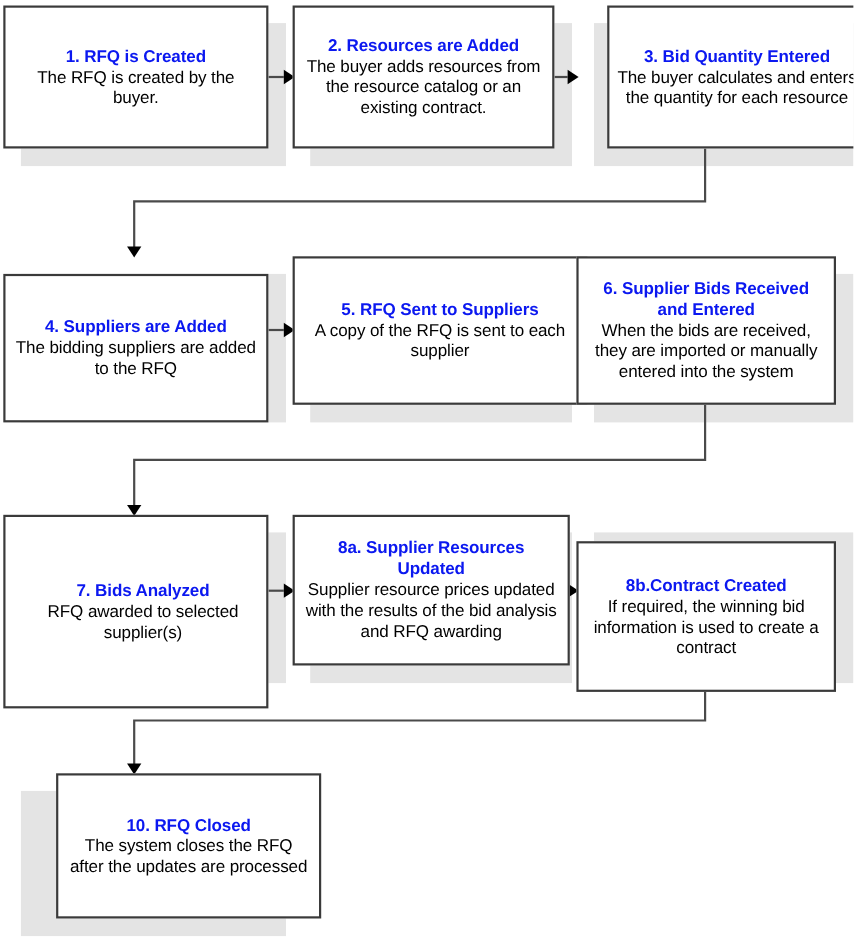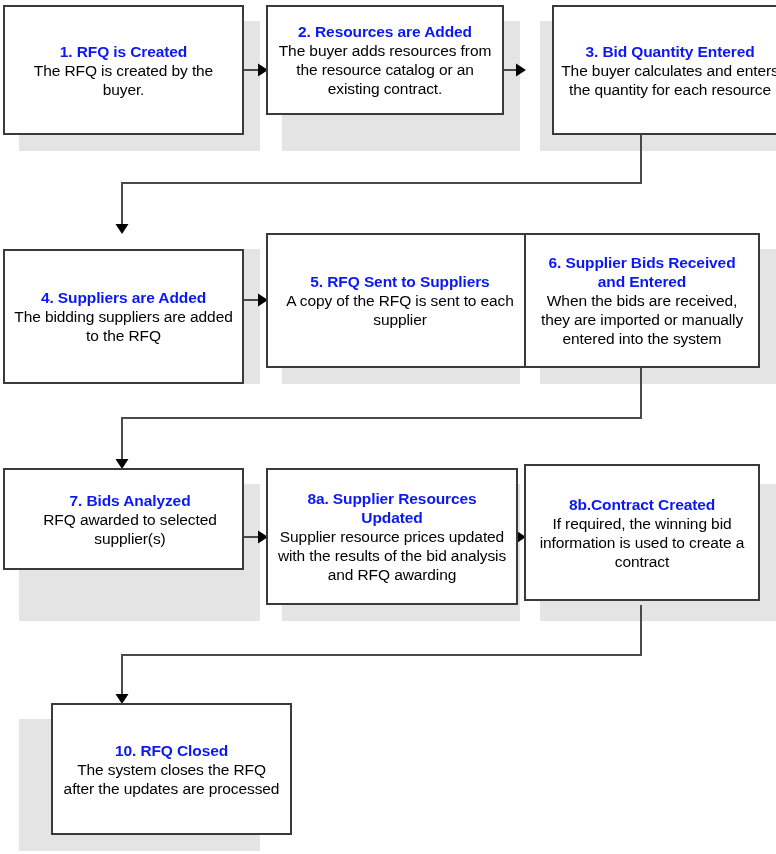--- a/index.html
+++ b/index.html
@@ -132,21 +132,21 @@
       <path class="conn-line" d="M641,605 L641,655 L122,655 L122,695"></path>
       <polygon class="conn-head" points="115.5,694 128.5,694 122,704"></polygon>
     </g>
   </svg>
 
   <div class="node" style="left:3px; top:5px; width:241px; height:130px;">
     <div class="node-title">1. RFQ is Created</div>
     <div class="node-body">The RFQ is created by the buyer.</div>
   </div>
 
-  <div class="node" style="left:266px; top:5px; width:238px; height:110px;">
+  <div class="node" style="left:266px; top:5px; width:238px; height:130px;">
     <div class="node-title">2. Resources are Added</div>
     <div class="node-body">The buyer adds resources from the resource catalog or an existing contract.</div>
   </div>
 
   <div class="node" style="left:552px; top:5px; width:236px; height:130px;">
     <div class="node-title">3. Bid Quantity Entered</div>
     <div class="node-body">The buyer calculates and enters the quantity for each resource</div>
   </div>
 
   <div class="node" style="left:3px; top:233px; width:241px; height:135px;margin-top:16px;">
@@ -157,31 +157,31 @@
   <div class="node" style="left:266px; top:233px; width:268px; height:135px;">
     <div class="node-title">5. RFQ Sent to Suppliers</div>
     <div class="node-body">A copy of the RFQ is sent to each supplier</div>
   </div>
 
   <div class="node" style="left:524px; top:233px; width:236px; height:135px;">
     <div class="node-title">6. Supplier Bids Received and Entered</div>
     <div class="node-body">When the bids are received, they are imported or manually entered into the system</div>
   </div>
 
-  <div class="node" style="left:3px; top:468px; width:241px; height:102px;padding-left:20px;">
+  <div class="node" style="left:3px; top:468px; width:241px; height:176px;padding-left:20px;">
     <div class="node-title">7. Bids Analyzed</div>
     <div class="node-body">RFQ awarded to selected supplier(s)</div>
   </div>
 
   <div class="node" style="left:266px; top:468px; width:252px; height:137px;">
     <div class="node-title">8a. Supplier Resources Updated</div>
     <div class="node-body">Supplier resource prices updated with the results of the bid analysis and RFQ awarding</div>
   </div>
 
-  <div class="node" style="left:524px; top:464px; width:236px; height:137px;">
+  <div class="node" style="left:524px; top:492px; width:236px; height:137px;">
     <div class="node-title">8b.Contract Created</div>
     <div class="node-body">If required, the winning bid information is used to create a contract</div>
   </div>
 
   <div class="node" style="left:3px; top:703px; width:241px; height:132px;margin-left:48px;">
     <div class="node-title">10. RFQ Closed</div>
     <div class="node-body">The system closes the RFQ after the updates are processed</div>
   </div>
 
 </div>

